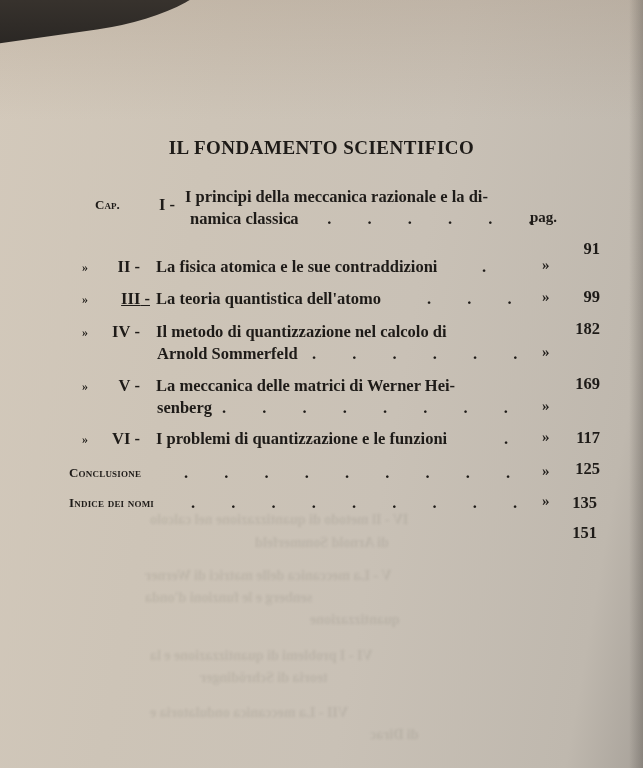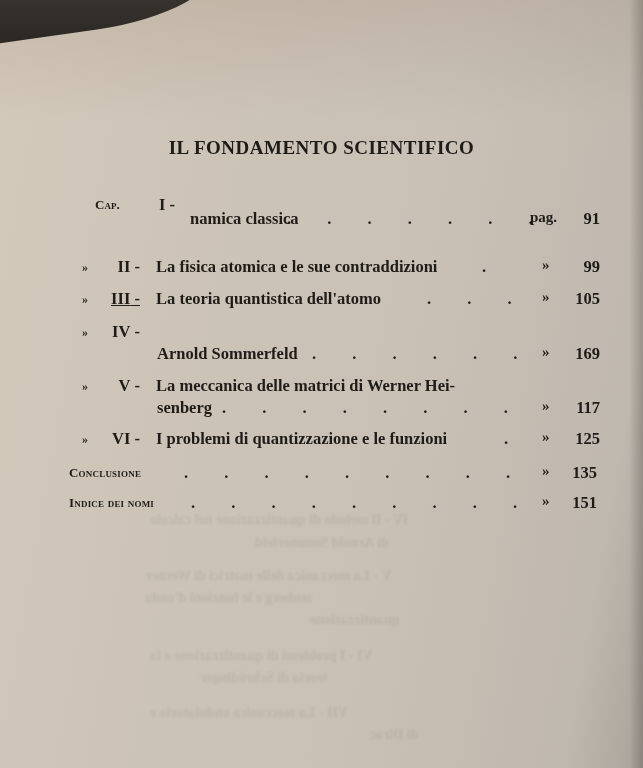--- a/index.html
+++ b/index.html
@@ -25,21 +25,21 @@
   .toc { position:absolute; left:72px; top:195px; width:530px; font-size:16.5px; font-weight:bold; }
   .row { position:relative; height:23px; }
   .prefix { position:absolute; left:0; width:70px; font-size:12px; }
   .prefix.cap { font-variant:small-caps; font-size:13px; top:2px; }
   .prefix.ditto { left:10px; top:3px; }
   .roman { position:absolute; left:42px; width:38px; text-align:right; }
   .text { position:absolute; left:84px; white-space:nowrap; }
   .text.cont { left:112px; }
   .dots { position:absolute; letter-spacing:16px; white-space:nowrap; overflow:hidden; }
   .pref2 { position:absolute; left:463px; font-size:15px;font-family:Liberation Serif, serif; }
-  .num { position:absolute; right:2px; text-align:right; }
+  .num { position:absolute; right:2px; text-align:right;margin-top:30px; }
   .smallcaps { font-variant:small-caps; font-size:13px; letter-spacing:0.2px; }
   .ghost { position:absolute; color:rgba(70,65,60,0.10); font-size:14px; font-weight:bold;
     transform:scaleX(-1); white-space:nowrap; filter:blur(1.3px); }
 </style>
 </head>
 <body>
 
 <div class="shadow-corner"></div>
 <div class="top-shade"></div>
 <div class="right-edge"></div>
@@ -57,51 +57,53 @@
   <div class="ghost" style="left:370px;top:727px;">di Dirac</div>
 
   <div class="part-title">IL FONDAMENTO SCIENTIFICO</div>
 
   <div class="toc">
 
     <div>
       <div class="row" style="height:20px;margin-left:23px;">
         <span class="prefix cap">Cap.</span>
         <span class="roman"><span>I</span>&nbsp;-</span>
+        <span class="text" style="left:90px;top:-8px;">I principi della meccanica razionale e la di-</span>
       </div>
       <div class="row" style="height:42px;">
         <span class="text cont" style="left:118px;top:-6px;">namica classica</span>
         <span class="dots" style="left:215px;top:-6px;width:245px;">. . . . . . . . . .</span>
         <span class="pref2" style="left:458px;top:-6px;">pag.</span>
         <span class="num" style="top:-6px;">91</span>
       </div>
     </div>
 
     <div class="row" style="height:32px;">
       <span class="prefix ditto">»</span>
       <span class="roman" style="left:30px;"><span>II</span>&nbsp;-</span>
       <span class="text">La fisica atomica e le sue contraddizioni</span>
       <span class="dots" style="left:410px;width:30px;">.</span>
       <span class="pref2" style="left:470px;">»</span>
       <span class="num">99</span>
     </div>
 
     <div class="row" style="height:33px;">
       <span class="prefix ditto">»</span>
-      <span class="roman" style="left:30px;text-decoration:underline;"><span>III</span>&nbsp;-</span>
+      <span class="roman" style="left:40px;text-decoration:underline;"><span>III</span>&nbsp;-</span>
       <span class="text">La teoria quantistica dell'atomo</span>
       <span class="dots" style="left:355px;width:100px;">. . . .</span>
       <span class="pref2" style="left:470px;">»</span>
-      <span class="num">105</span>
+      <span class="num">182</span>
     </div>
 
     <div>
       <div class="row" style="height:22px;">
         <span class="prefix ditto">»</span>
         <span class="roman" style="left:30px;"><span>IV</span>&nbsp;-</span>
+        <span class="text">Il metodo di quantizzazione nel calcolo di</span>
       </div>
       <div class="row" style="height:32px;">
         <span class="text cont" style="left:85px;">Arnold Sommerfeld</span>
         <span class="dots" style="left:240px;width:215px;">. . . . . . . .</span>
         <span class="pref2" style="left:470px;">»</span>
         <span class="num">169</span>
       </div>
     </div>
 
     <div>

